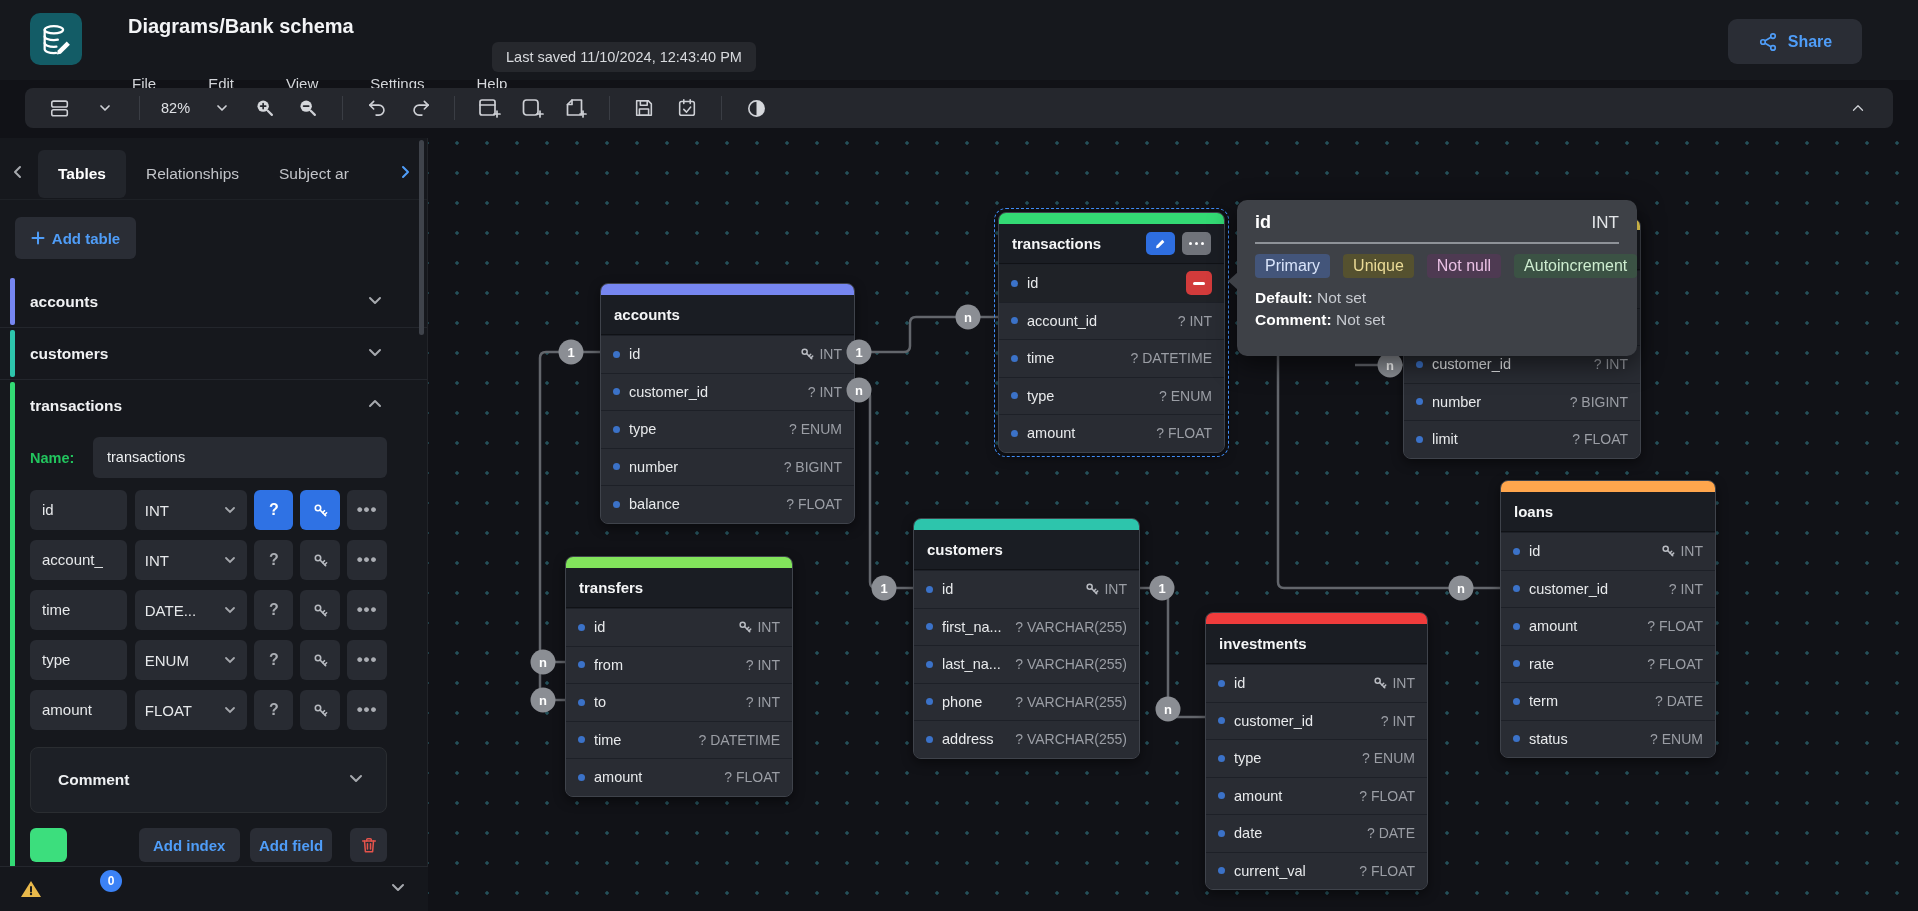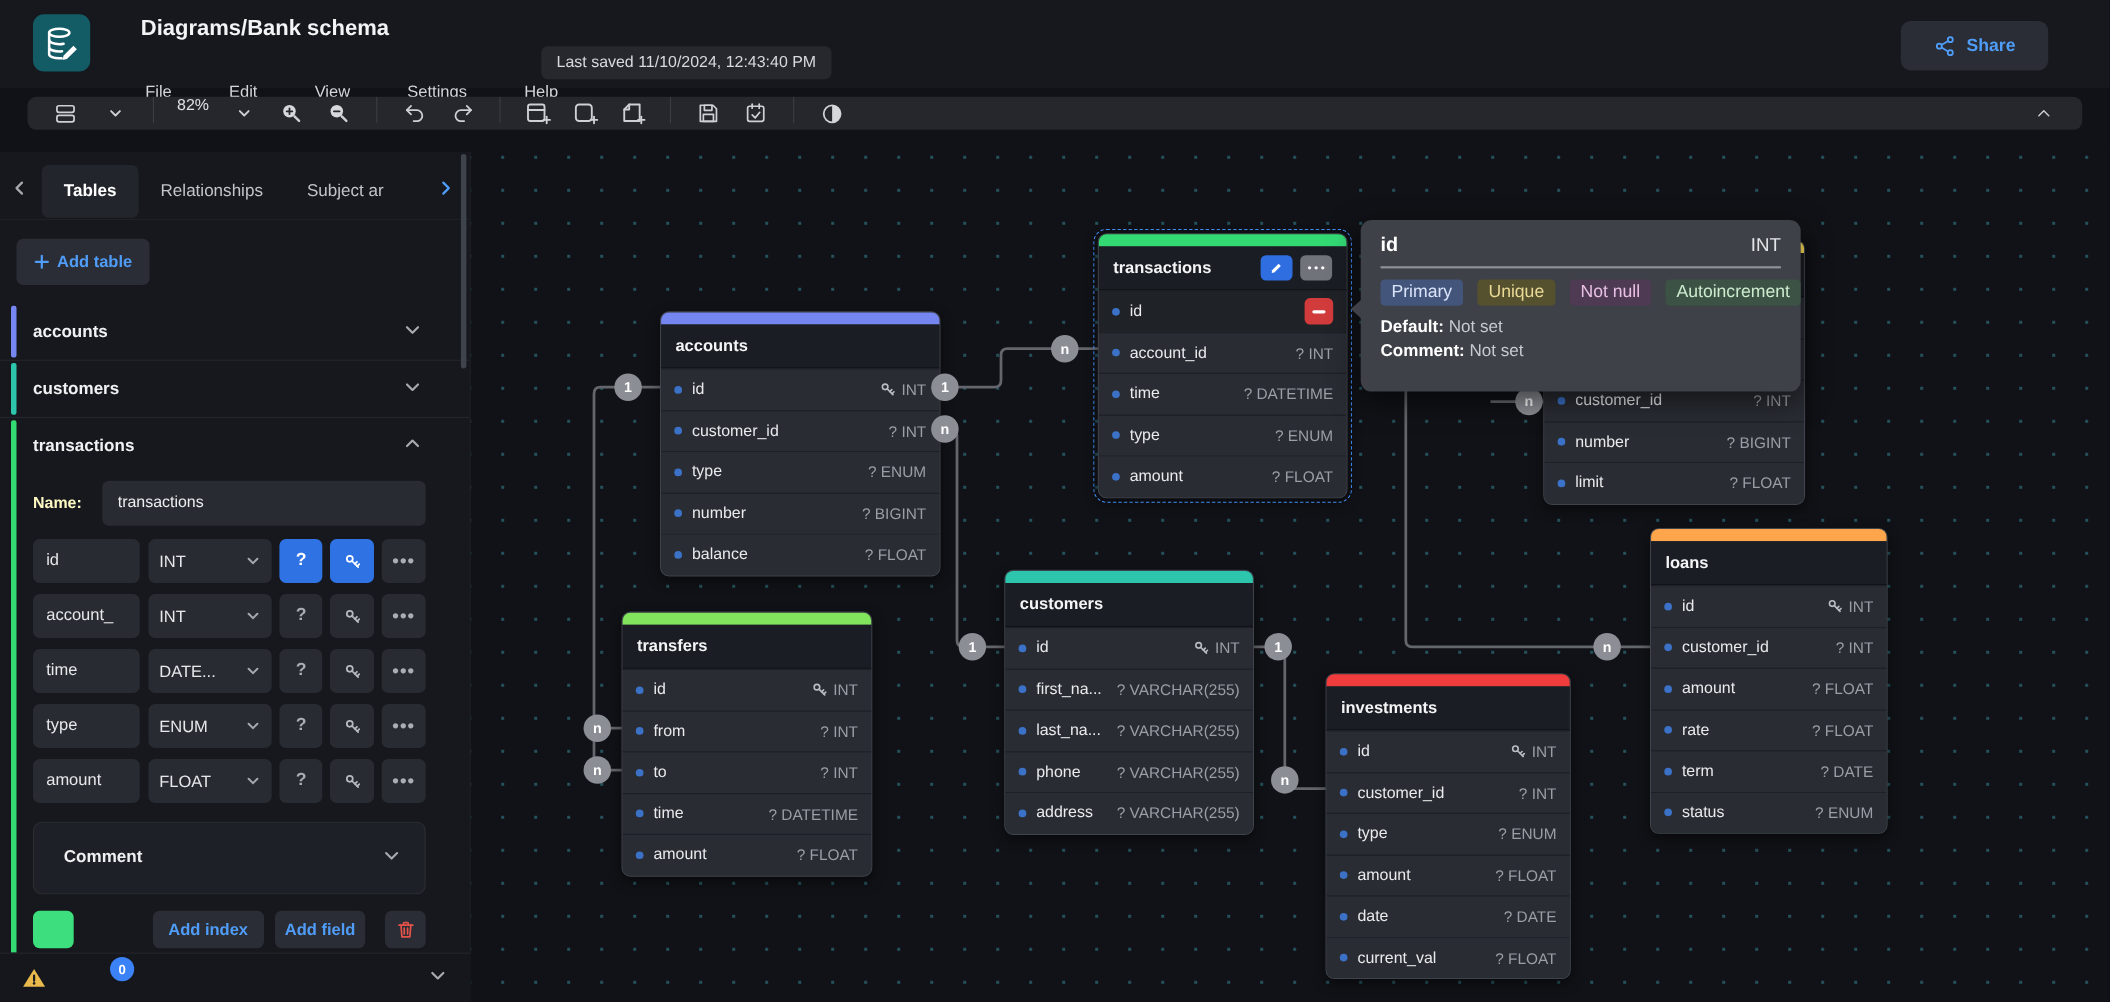--- a/index.html
+++ b/index.html
@@ -9,21 +9,21 @@
   
   #header{position:absolute;left:0;top:0;width:1918px;height:80px;background:#16181d;}
   #logo{position:absolute;left:30px;top:13px;width:52px;height:52px;border-radius:10px;background:#135c66;display:flex;align-items:center;justify-content:center;}
   #title{position:absolute;left:128px;top:15px;font-size:20px;font-weight:700;color:#f3f4f6;}
   #menubar{position:absolute;left:126px;top:46px;display:flex;gap:40px;margin-top:26px;}
   #menubar span{font-size:15px;color:#d3d5d9;padding:3px 6px;border-radius:4px;}
   #lastsaved{position:absolute;left:492px;top:42px;height:30px;line-height:30px;background:#26282d;border-radius:6px;padding:0 14px;font-size:14.5px;color:#d8dade;}
   #share{position:absolute;right:56px;top:19px;width:134px;height:45px;background:#2a2d35;border-radius:9px;display:flex;align-items:center;justify-content:center;gap:10px;color:#4f9df8;font-size:16px;font-weight:700;}
 
   
-  #toolbar{position:absolute;left:25px;top:88px;width:1868px;height:30px;background:#25272d;border-radius:8px;display:flex;padding:0 20px;gap:13px;}
+  #toolbar{position:absolute;left:25px;top:88px;width:1868px;height:40px;background:#25272d;border-radius:8px;display:flex;align-items:center;padding:0 20px;gap:13px;}
   .tbi{display:flex;align-items:center;justify-content:center;width:30px;height:30px;border-radius:5px;}
   .tbi svg{stroke:#ced0d5;fill:none;stroke-width:1.7;stroke-linecap:round;stroke-linejoin:round;}
   .tdiv{width:1px;height:24px;background:#3a3d44;margin:0 6px;}
   #zoomlvl{color:#dfe1e5;font-size:14.5px;padding:0 2px;}
   .caret{margin-left:2px;}
   #collapse{margin-left:auto;}
 
   
   #sidebar{position:absolute;left:0;top:138px;width:428px;height:773px;background:#16181d;border-right:1px solid #222429;}
   #tabs{position:absolute;left:0;top:10px;right:0;height:52px;display:flex;align-items:center;border-bottom:1px solid #1e2126;}
@@ -41,21 +41,21 @@
 
   #tlist{position:absolute;left:0;top:138px;right:0;}
   .aitem{position:relative;height:51px;}
   .aitem .bar{position:absolute;left:10px;top:2px;bottom:2px;width:5px;border-radius:2px;}
   .aitem .lbl{position:absolute;left:30px;top:50%;transform:translateY(-50%);font-size:15.5px;font-weight:700;color:#f0f1f3;}
   .aitem .chev{position:absolute;right:44px;top:50%;transform:translateY(-50%);}
   .ldiv{height:1px;background:#23262c;}
   #transec{position:relative;padding-bottom:16px;}
   #transec .bar{position:absolute;left:10px;top:2px;bottom:2px;width:5px;border-radius:2px;}
   #namerow{display:flex;align-items:center;margin:6px 40px 0 30px;}
-  #namerow .nl{width:63px;font-size:14.5px;font-weight:700;color:#fef9c3;}
+  #namerow .nl{width:63px;font-size:14.5px;font-weight:700;color:#22c55e;}
   #nameinput{flex:1;height:41px;background:#282b32;border-radius:6px;padding:0 14px;line-height:41px;font-size:14.5px;color:#eceef0;}
   #field-rows{margin:12px 40px 0 30px;}
   .frow{display:flex;margin-bottom:10px;}
   .fcell{height:40px;background:#282b32;border-radius:6px;}
   .fname{width:97px;padding:0 12px;line-height:40px;font-size:15px;color:#e6e8ea;}
   .ftype{width:113px;margin-left:8px;display:flex;align-items:center;justify-content:space-between;padding:0 10px;font-size:15px;color:#e6e8ea;}
   .fbtn{width:39px;margin-left:7px;display:flex;align-items:center;justify-content:center;font-size:16px;font-weight:700;color:#aaadb3;}
   .fbtn.k{width:40px;}
   .fbtn.m{width:40px;letter-spacing:1px;font-size:17px;}
   .fbtn.on{background:#2f72e4;color:#ffffff;}

